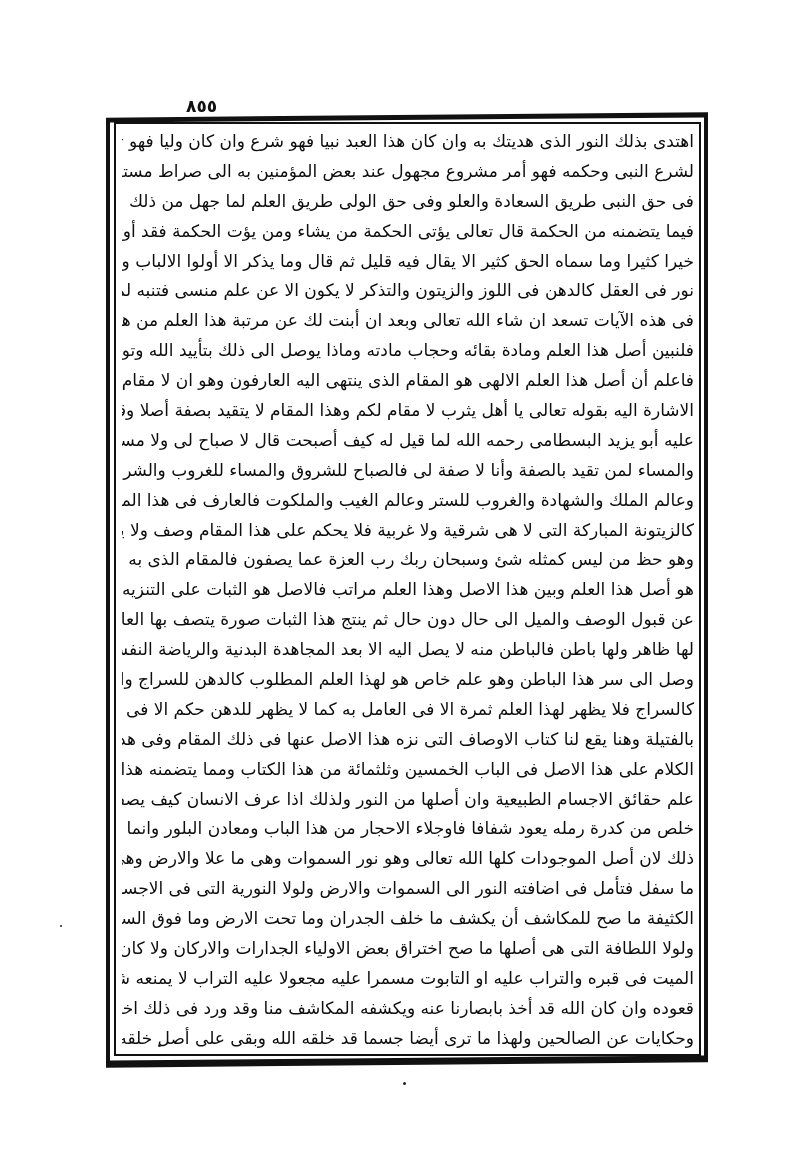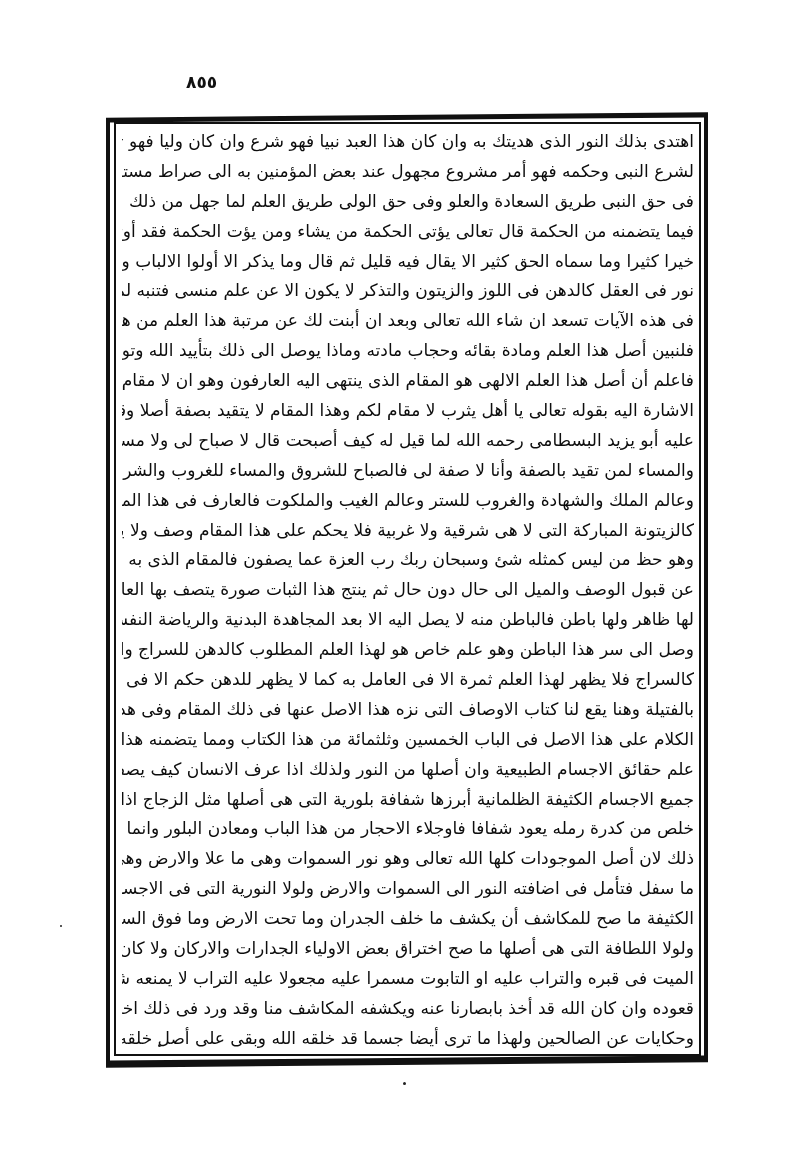--- a/index.html
+++ b/index.html
@@ -11,21 +11,21 @@
       width: 800px;
       height: 1172px;
       position: relative;
       overflow: hidden;
       font-family: "DejaVu Sans", sans-serif;
       color: #111111;
     }
     .page-number {
       position: absolute;
       left: 186px;
-      top: 72px;
+      top: 96px;
       font-size: 17px;
       font-weight: bold;
       letter-spacing: 1px;
       color: #111;
     }
     .frame-outer {
       position: absolute;
       left: 106px;
       top: 115px;
       width: 602px;
@@ -92,28 +92,28 @@
   <div class="line">نور فى العقل كالدهن فى اللوز والزيتون والتذكر لا يكون الا عن علم منسى فتنبه لما مر زناه</div>
   <div class="line">فى هذه الآيات تسعد ان شاء الله تعالى  وبعد ان أبنت لك عن مرتبة هذا العلم من هذا المنزل</div>
   <div class="line">فلنبين أصل هذا العلم ومادة بقائه وحجاب مادته وماذا يوصل الى ذلك بتأييد الله وتوفيقه</div>
   <div class="line">فاعلم أن أصل هذا العلم الالهى هو المقام الذى ينتهى اليه العارفون وهو ان لا مقام كما وقعت</div>
   <div class="line">الاشارة اليه بقوله تعالى يا أهل يثرب لا مقام لكم وهذا المقام لا يتقيد بصفة أصلا وقد نبه</div>
   <div class="line">عليه أبو يزيد البسطامى رحمه الله لما قيل له كيف أصبحت قال لا صباح لى ولا مساء انما الصباح</div>
   <div class="line">والمساء لمن تقيد بالصفة وأنا لا صفة لى فالصباح للشروق والمساء للغروب  والشروق للظهور</div>
   <div class="line">وعالم الملك والشهادة  والغروب للستر وعالم الغيب والملكوت فالعارف فى هذا المقام</div>
   <div class="line">كالزيتونة المباركة التى لا هى شرقية ولا غربية فلا يحكم على هذا المقام وصف ولا يتقيد به</div>
   <div class="line">وهو حظ من ليس كمثله شئ وسبحان ربك رب العزة عما يصفون فالمقام الذى به هذه المثابة</div>
+  <div class="line">هو أصل هذا العلم وبين هذا الاصل وهذا العلم مراتب فالاصل هو الثبات على التنزيه</div>
   <div class="line">عن قبول الوصف والميل الى حال دون حال  ثم ينتج هذا الثبات صورة يتصف بها العارف</div>
   <div class="line">لها ظاهر ولها باطن فالباطن منه لا يصل اليه الا بعد المجاهدة البدنية والرياضة النفسية فاذا</div>
   <div class="line">وصل الى سر هذا الباطن وهو علم خاص هو لهذا العلم المطلوب كالدهن للسراج والعلم</div>
   <div class="line">كالسراج فلا يظهر لهذا العلم ثمرة الا فى العامل به كما لا يظهر للدهن حكم الا فى السراج القائم</div>
   <div class="line">بالفتيلة  وهنا يقع لنا كتاب الاوصاف التى نزه هذا الاصل عنها فى ذلك المقام وفى هذا المقام</div>
   <div class="line">الكلام على هذا الاصل فى الباب الخمسين وثلثمائة من هذا الكتاب ومما يتضمنه هذا المنزل</div>
   <div class="line">علم حقائق الاجسام الطبيعية وان أصلها من النور ولذلك اذا عرف الانسان كيف يصفى</div>
-  <div class="line">جميع الاجسام الكثيفة الظلمانية أبرزها شفافة بلورية التى هى أصلها مثل الزجاج اذا</div>
   <div class="line">خلص من كدرة رمله يعود شفافا فاوجلاء الاحجار من هذا الباب ومعادن البلور وانما كان</div>
   <div class="line">ذلك لان أصل الموجودات كلها الله تعالى  وهو نور السموات  وهى ما علا والارض وهى</div>
   <div class="line">ما سفل فتأمل فى اضافته النور الى السموات والارض ولولا النورية التى فى الاجسام</div>
   <div class="line">الكثيفة ما صح للمكاشف أن يكشف ما خلف الجدران وما تحت الارض وما فوق السموات</div>
   <div class="line">ولولا اللطافة التى هى أصلها ما صح اختراق بعض الاولياء  الجدارات والاركان ولا كان قيام</div>
   <div class="line">الميت فى قبره والتراب عليه او التابوت مسمرا عليه مجعولا عليه التراب لا يمنعه شئ من ذلك عن</div>
   <div class="line">قعوده وان كان الله قد أخذ بابصارنا عنه ويكشفه المكاشف منا وقد ورد فى ذلك اخبار كثيرة</div>
   <div class="line">وحكايات عن الصالحين ولهذا ما ترى أيضا جسما قد خلقه الله وبقى على أصل خلقه مستقيما</div>
 </div>
 

